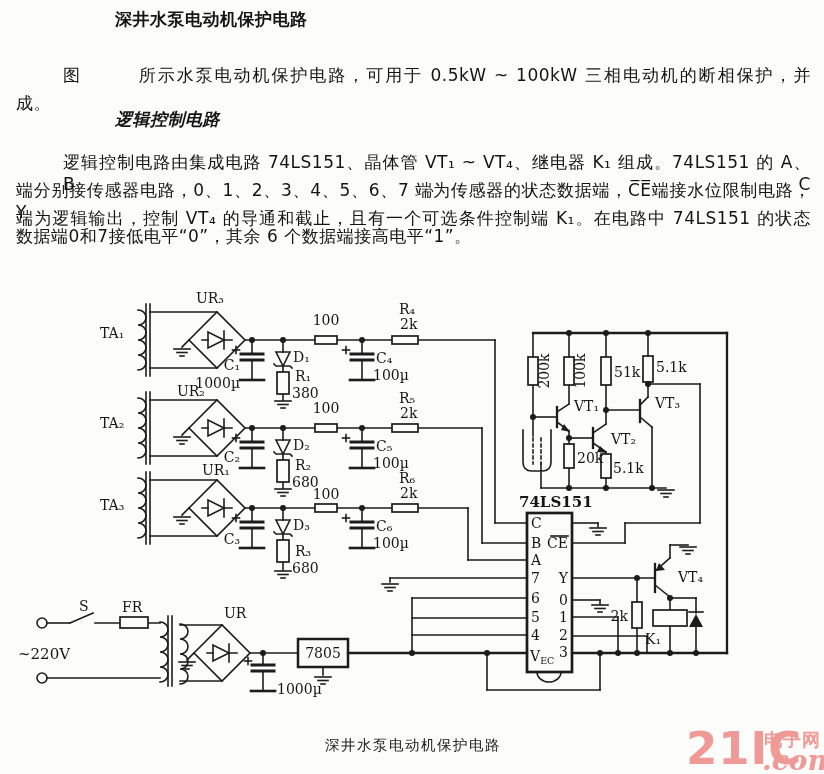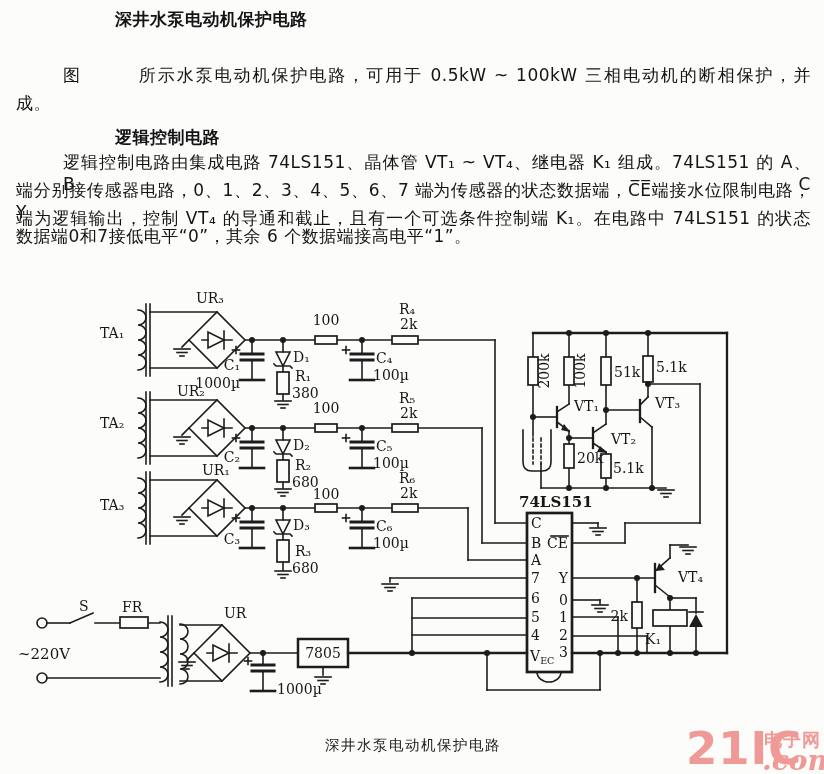--- a/index.html
+++ b/index.html
@@ -27,21 +27,21 @@
   .wm-com{font-size:28px;font-style:italic;font-family:"DejaVu Serif",serif;}
 </style>
 </head>
 <body>
 
 <div class="page">
 
   <div class="tline hd" style="left:115px;top:8px;">深井水泵电动机保护电路</div>
   <div class="tline j" style="left:63px;top:36px;width:748px;margin-top:28px;">图　　　所示水泵电动机保护电路，可用于 0.5kW ~ 100kW 三相电动机的断相保护，并</div>
   <div class="tline" style="left:16px;top:92px;">成。</div>
-  <div class="tline hd" style="left:115px;top:126px;">逻辑控制电路</div>
+  <div class="tline hd" style="left:115px;top:108px;font-style:italic;">逻辑控制电路</div>
   <div class="tline j" style="left:63px;top:151px;width:748px;">逻辑控制电路由集成电路 74LS151、晶体管 VT₁ ~ VT₄、继电器 K₁ 组成。74LS151 的 A、B、C</div>
   <div class="tline j" style="left:16px;top:179px;width:795px;">端分别接传感器电路，0、1、2、3、4、5、6、7 端为传感器的状态数据端，C̅E̅端接水位限制电路，Y</div>
   <div class="tline j" style="left:16px;top:207px;width:795px;">端为逻辑输出，控制 VT₄ 的导通和截止，且有一个可选条件控制端 K₁。在电路中 74LS151 的状态</div>
   <div class="tline" style="left:16px;top:225px;">数据端0和7接低电平“0”，其余 6 个数据端接高电平“1”。</div>
 
   <svg width="824" height="774" viewBox="0 0 824 774">
     <defs>
       <g id="gnd">
           <line x1="-8" y1="0" x2="8" y2="0"></line>
           <line x1="-5" y1="3.5" x2="5" y2="3.5"></line>

